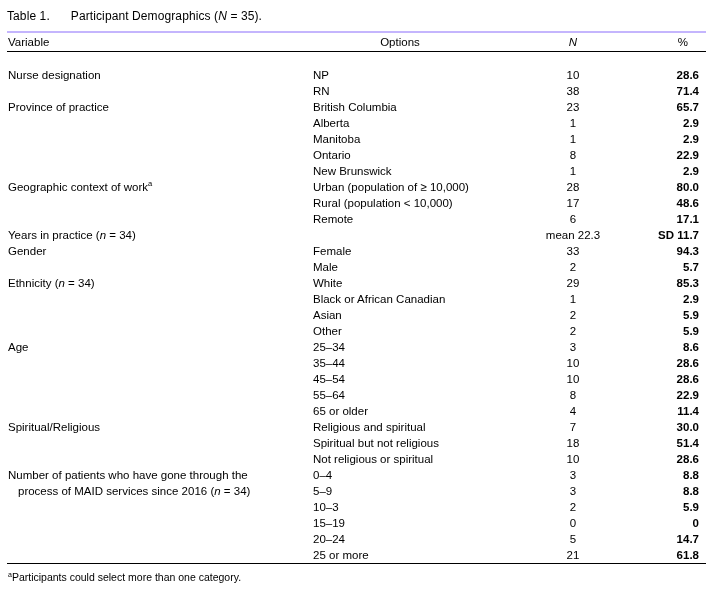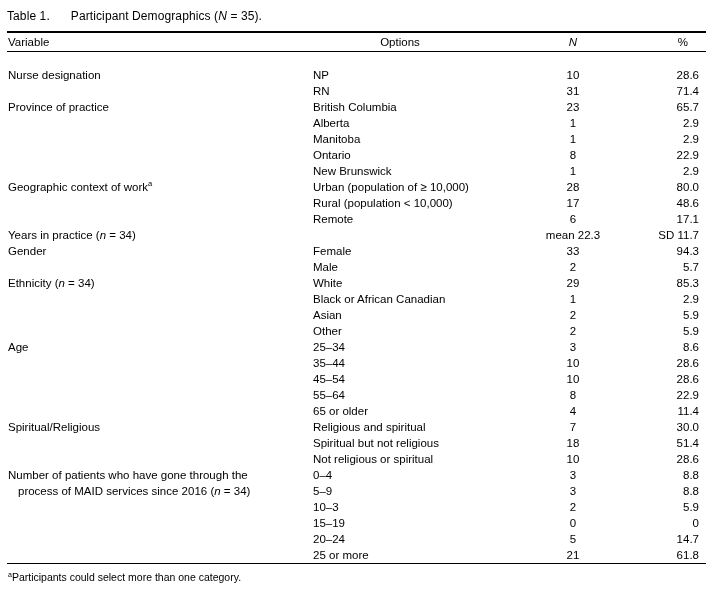--- a/index.html
+++ b/index.html
@@ -18,21 +18,21 @@
     line-height: 15px;
     margin: 0 0 7px 0;
     letter-spacing: 0.1px;
   }
   .table-title .label { font-weight: normal; margin-right: 21px; }
 
   table.demo {
     width: 699px;
     border-collapse: collapse;
     table-layout: fixed;
-    border-top: 2px solid #000000;
+    border-top: 2px solid #c4b5fd;
     border-bottom: 1.5px solid #000;
   }
   col.w-var { width: 306px; }
   col.w-opt { width: 210px; }
   col.w-n   { width: 100px; }
   col.w-pct { width: 83px; }
 
   thead th {
     font-weight: normal;
     font-size: 11.5px;
@@ -53,21 +53,21 @@
     height: 16px;
     line-height: 16px;
     padding: 0;
     vertical-align: top;
     white-space: nowrap;
   }
   td.c-var { text-align: left; padding-left: 1px; }
   td.c-var.indent { padding-left: 11px; }
   td.c-opt { text-align: left; }
   td.c-n   { text-align: center; }
-  td.c-pct { text-align: right; padding-right: 7px; }
+  td.c-pct { text-align: right; padding-right: 7px; font-weight: bold; }
 
   sup { font-size: 7.5px; vertical-align: super; line-height: 0; }
   i { font-style: italic; }
 
   .footnote {
     margin-top: 7px;
     font-size: 10.5px;
     line-height: 13px;
     padding-left: 1px;
   }
@@ -100,21 +100,21 @@
     <tbody>
         <tr>
           <td class="c-var">Nurse designation</td>
           <td class="c-opt">NP</td>
           <td class="c-n">10</td>
           <td class="c-pct">28.6</td>
         </tr>
         <tr>
           <td class="c-var"></td>
           <td class="c-opt">RN</td>
-          <td class="c-n">31</td>
+          <td class="c-n">38</td>
           <td class="c-pct">71.4</td>
         </tr>
         <tr>
           <td class="c-var">Province of practice</td>
           <td class="c-opt">British Columbia</td>
           <td class="c-n">23</td>
           <td class="c-pct">65.7</td>
         </tr>
         <tr>
           <td class="c-var"></td>

